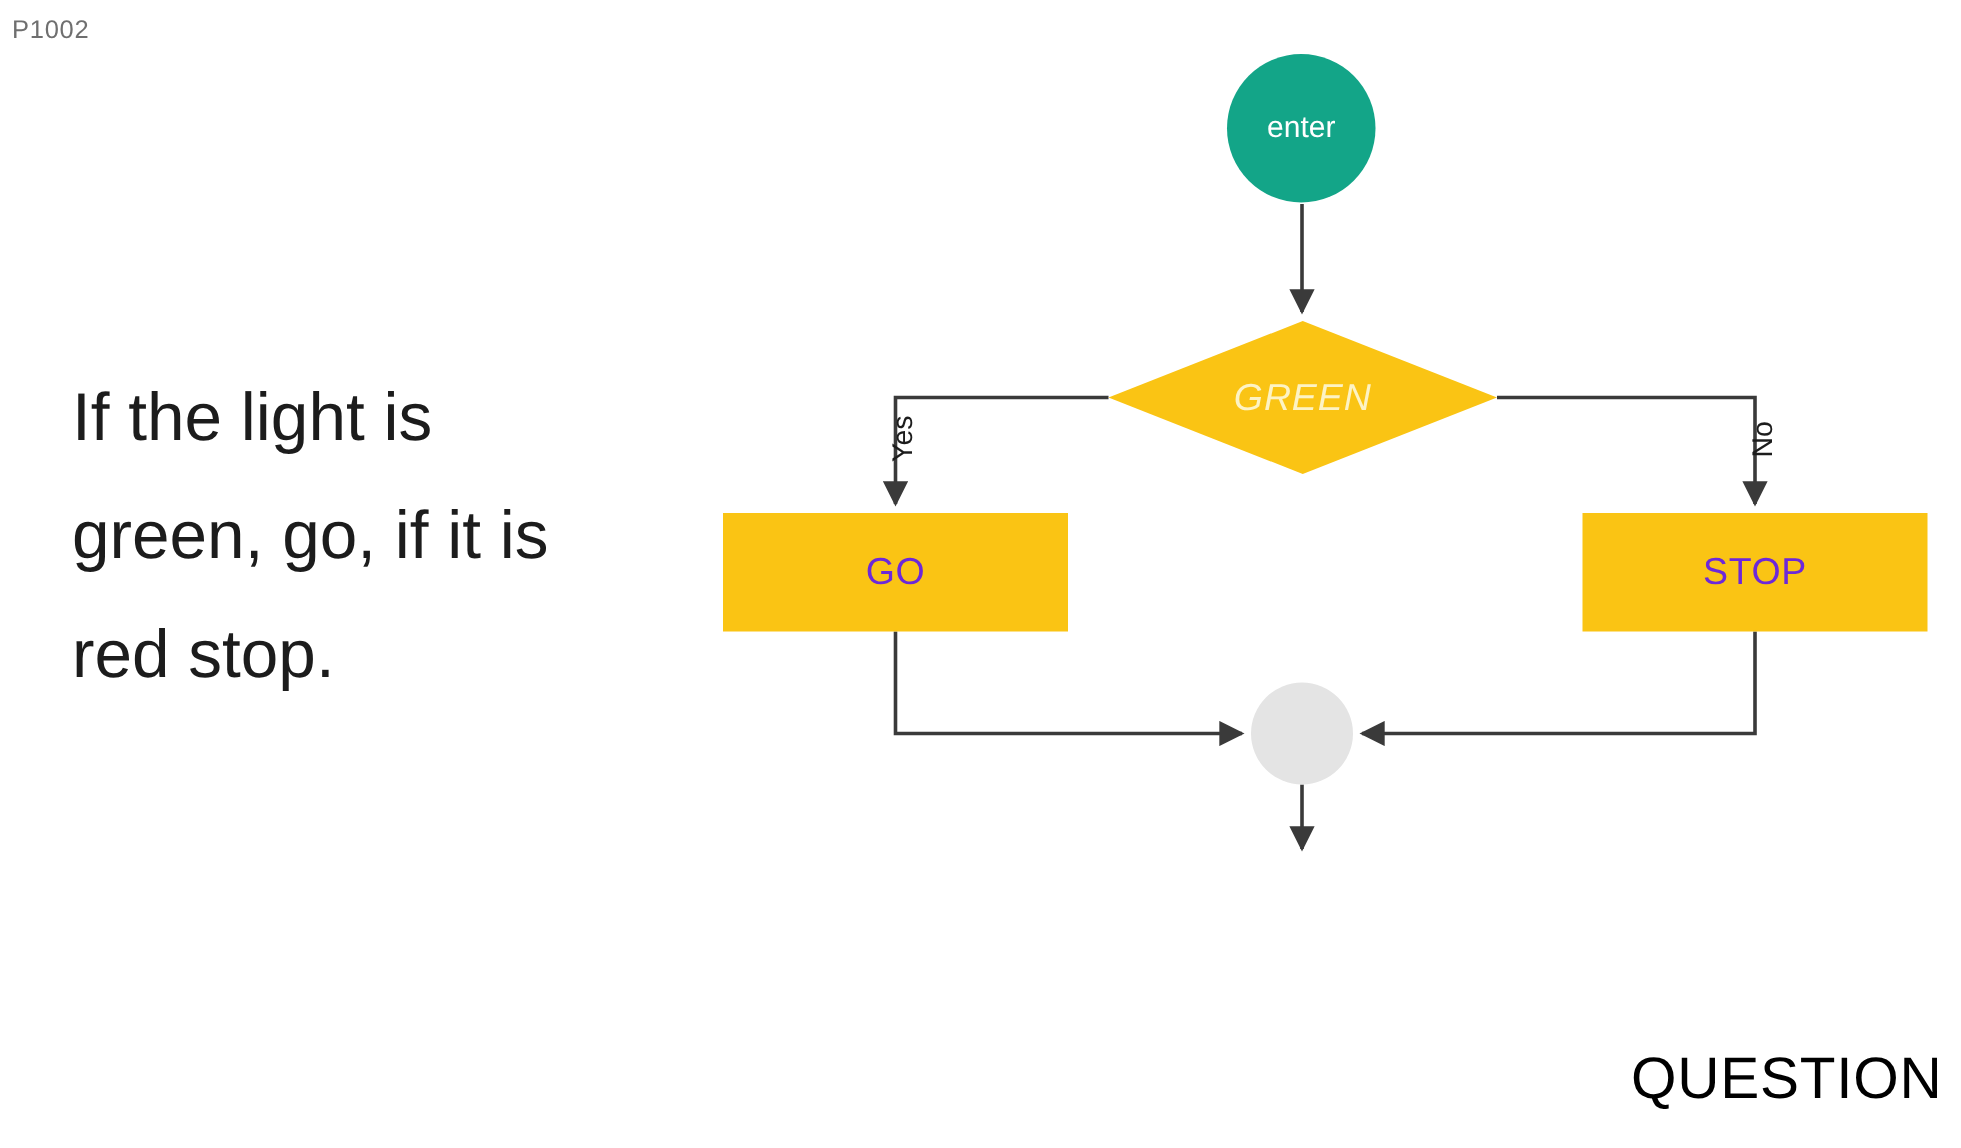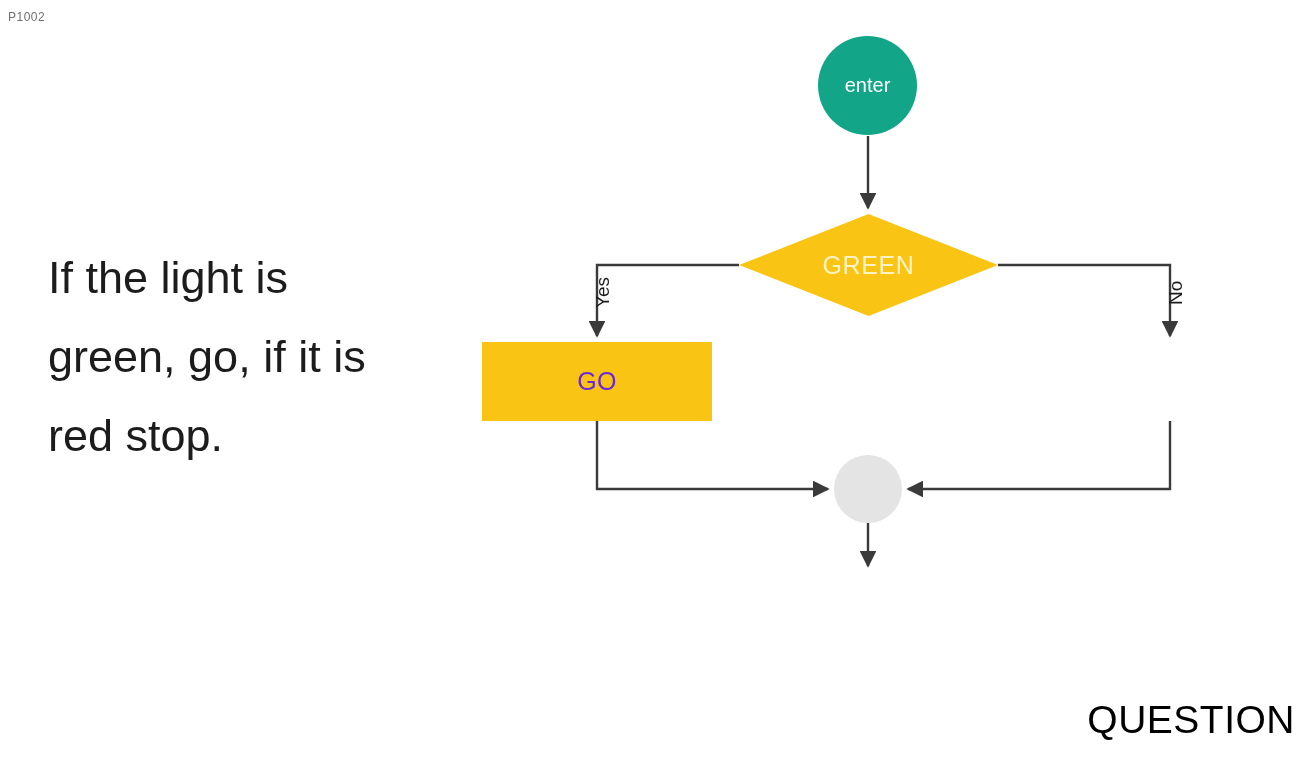--- a/index.html
+++ b/index.html
@@ -14,21 +14,21 @@
     overflow: hidden;
     font-family: "Liberation Sans", sans-serif;
     -webkit-font-smoothing: antialiased;
   }
 
   
   #slide-id {
     position: absolute;
     left: 8px;
     top: 10px;
-    font-size: 12px;
+    font-size: 17px;
     letter-spacing: 0.5px;
     color: #6f6f6f;
     font-family: "Liberation Sans", sans-serif;
   }
 
   
   #prose {
     position: absolute;
     left: 36px;
     top: 238px;
@@ -93,21 +93,21 @@
     width: 99px; height: 99px;
   }
   #node-enter .node-label {
     font-size: 20px;
     color: #ffffff;
   }
 
   
   #node-decision {
     left: 727px; top: 214px;
-    width: 259px; height: 102px;
+    width: 259px; height: 102px; font-style: italic;
   }
   #node-decision .diamond-shape {
     position: absolute;
     left: 0; top: 0;
     width: 100%; height: 100%;
     clip-path: polygon(50% 0%, 100% 50%, 50% 100%, 0% 50%);
   }
   #node-decision .node-label {
     font-size: 25px;
     color: #fdf3c4;
@@ -194,20 +194,23 @@
     <span class="node-label">GREEN</span>
   </div>
 
   <span class="branch-label" id="label-yes">Yes</span>
   <span class="branch-label" id="label-no">No</span>
 
   <div class="node node-box" id="node-go" style="background:#FAC414;">
     <span class="node-label">GO</span>
   </div>
 
+  <div class="node node-box" id="node-stop" style="background:#FAC414;">
+    <span class="node-label">STOP</span>
+  </div>
 
   <div class="node node-circle" id="node-merge" style="background:#E4E4E4;">
     <span class="node-label"></span>
   </div>
 
 
 </div>
 
 <div id="caption">QUESTION</div>
 

